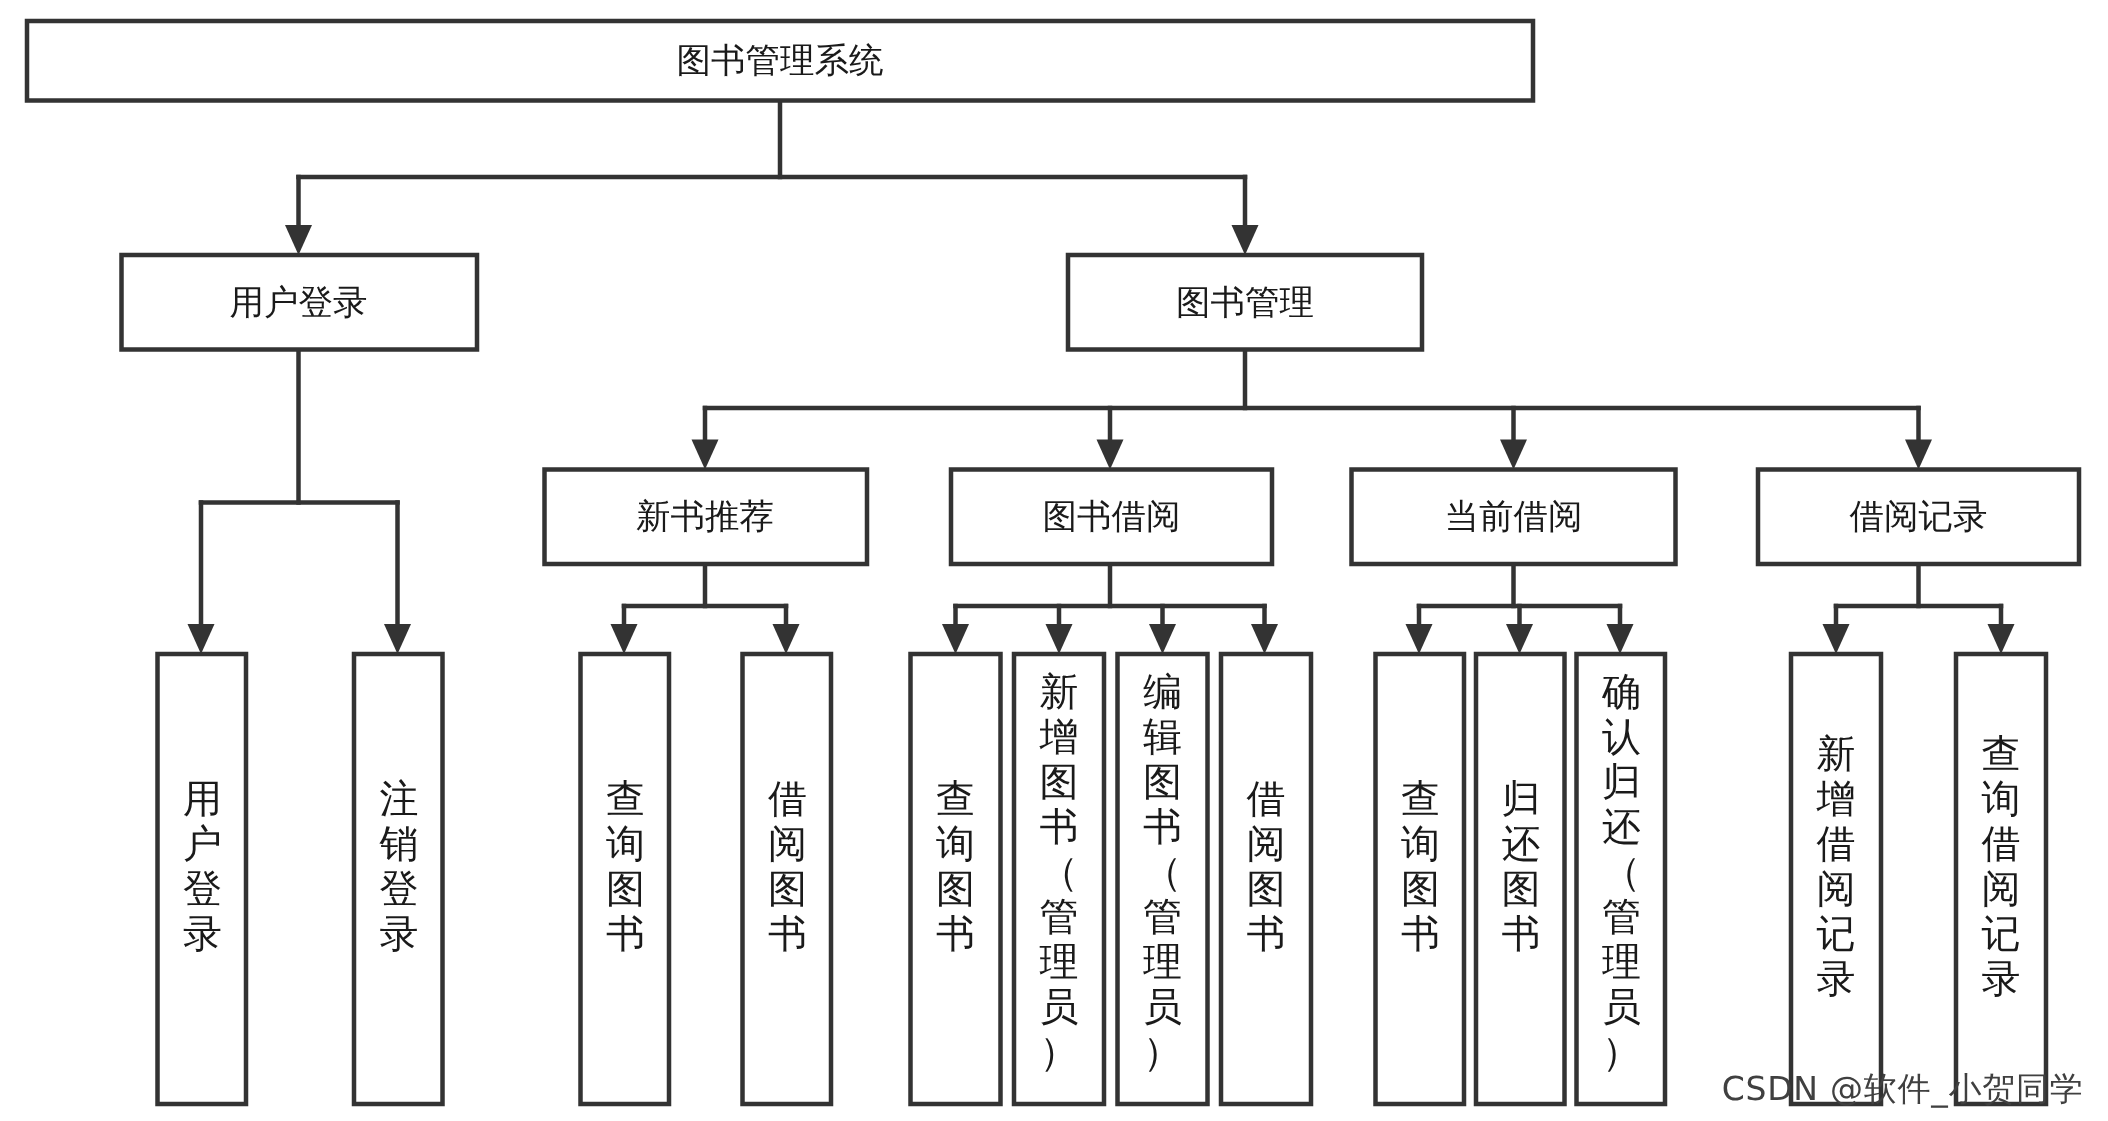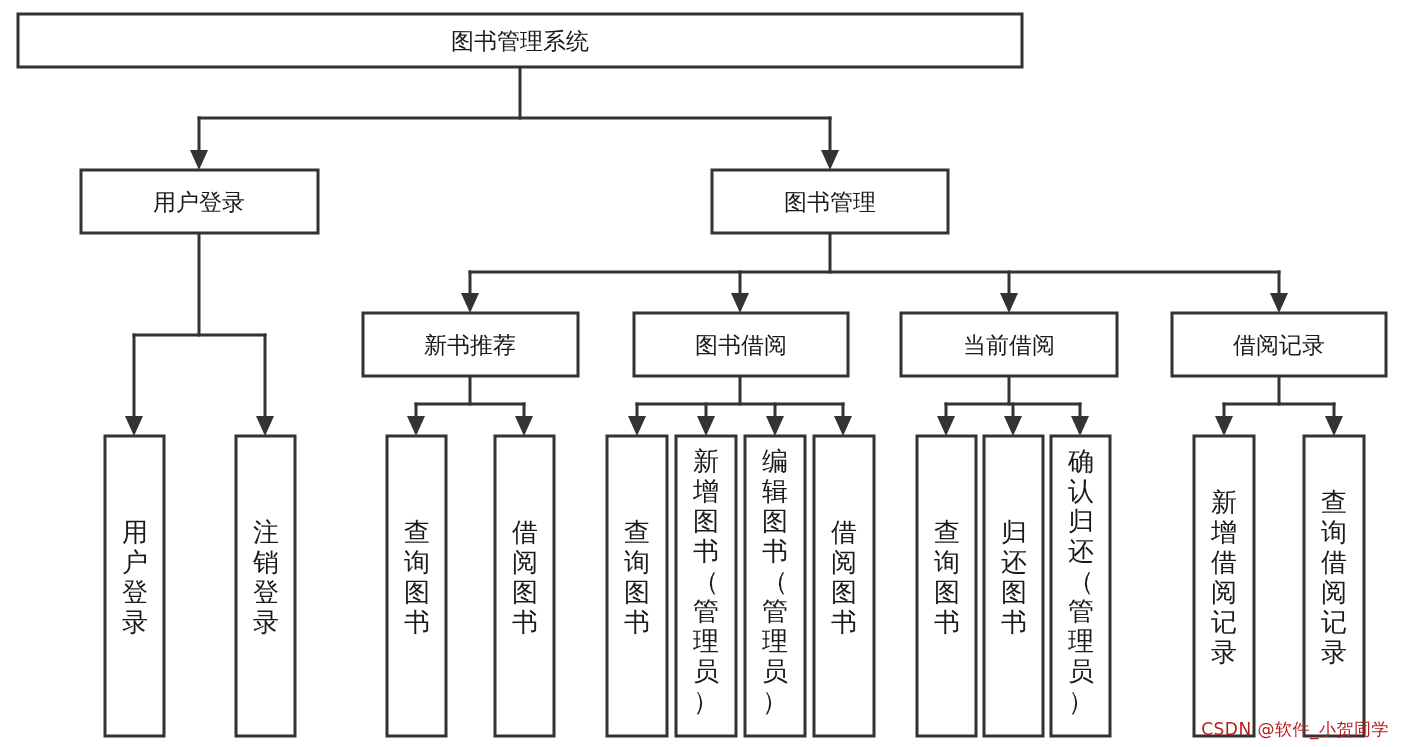--- a/index.html
+++ b/index.html
@@ -51,22 +51,22 @@
     fill: #1a1a1a;
     font-family: "DejaVu Sans", "Liberation Sans", sans-serif;
     font-size: 26px;
     text-anchor: middle;
   }
   .watermark {
     position: absolute;
     right: 16px;
     bottom: 6px;
     font-family: "DejaVu Sans", "Liberation Sans", sans-serif;
-    font-size: 17px;
-    color: #b91c1c;
+    font-size: 22px;
+    color: #404040;
     white-space: nowrap;
     letter-spacing: 0.5px;
   }
 </style>
 </head>
 <body>
 
 <div id="diagram-root">
 
   <svg class="flowchart" viewBox="0 0 1405 747" xmlns="http://www.w3.org/2000/svg">

